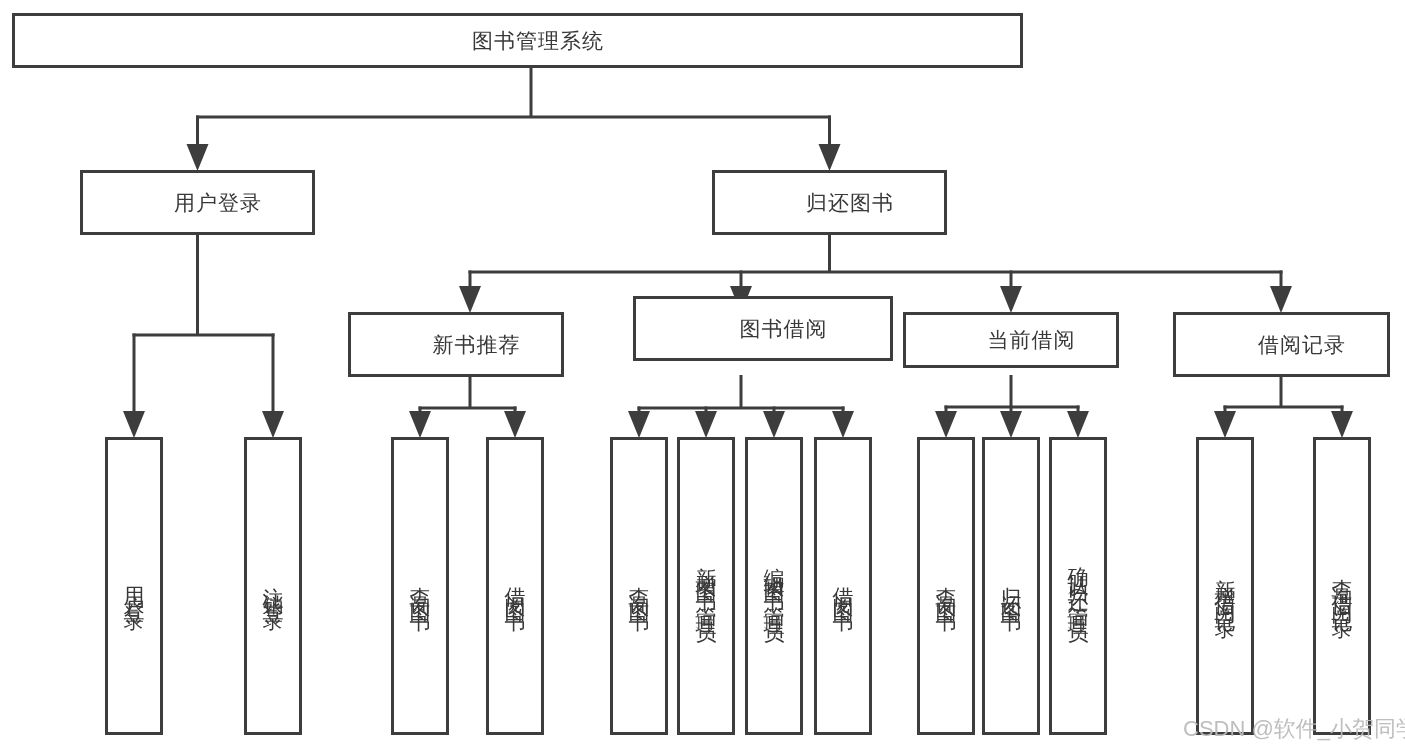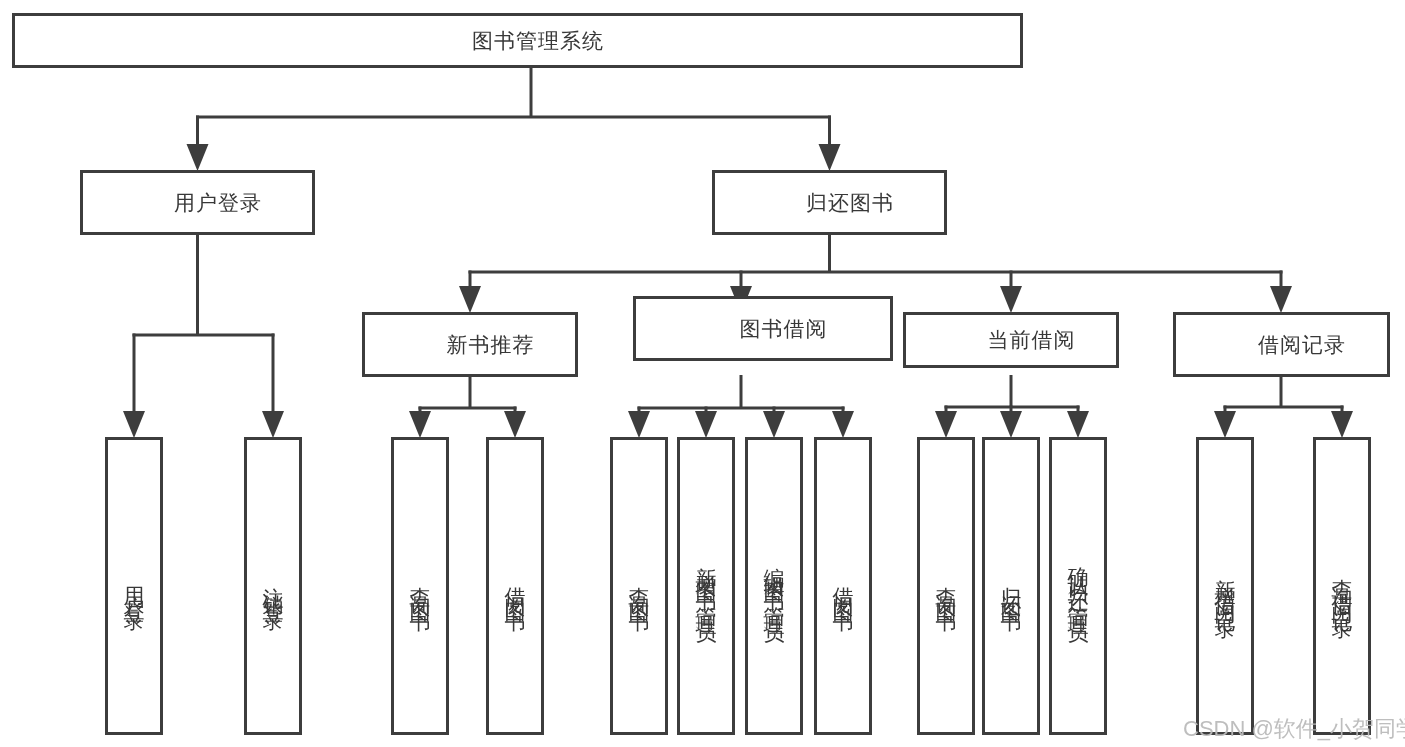--- a/index.html
+++ b/index.html
@@ -122,21 +122,21 @@
       <line x1="1342" y1="405.5" x2="1342" y2="414"></line>
       <polygon points="1331,411 1353,411 1342,438" stroke="none"></polygon>
     </g>
   </svg>
 
   <div class="node h" style="left:12px; top:13px; width:1011px; height:55px;">图书管理系统</div>
 
   <div class="node h" style="left:80px; top:170px; width:235px; height:65px;">用户登录</div>
   <div class="node h" style="left:712px; top:170px; width:235px; height:65px;">归还图书</div>
 
-  <div class="node h" style="left:362px; top:312px; width:216px; height:65px;text-align:right;">新书推荐</div>
+  <div class="node h" style="left:348px; top:312px; width:216px; height:65px;text-align:right;">新书推荐</div>
   <div class="node h" style="left:633px; top:296px; width:260px; height:65px;">图书借阅</div>
   <div class="node h" style="left:903px; top:312px; width:216px; height:56px;">当前借阅</div>
   <div class="node h" style="left:1173px; top:312px; width:217px; height:65px;">借阅记录</div>
 
   <div class="node v" style="left:105px;">用户登录</div>
   <div class="node v" style="left:244px;">注销登录</div>
 
   <div class="node v" style="left:391px;">查询图书</div>
   <div class="node v" style="left:486px;">借阅图书</div>
 

